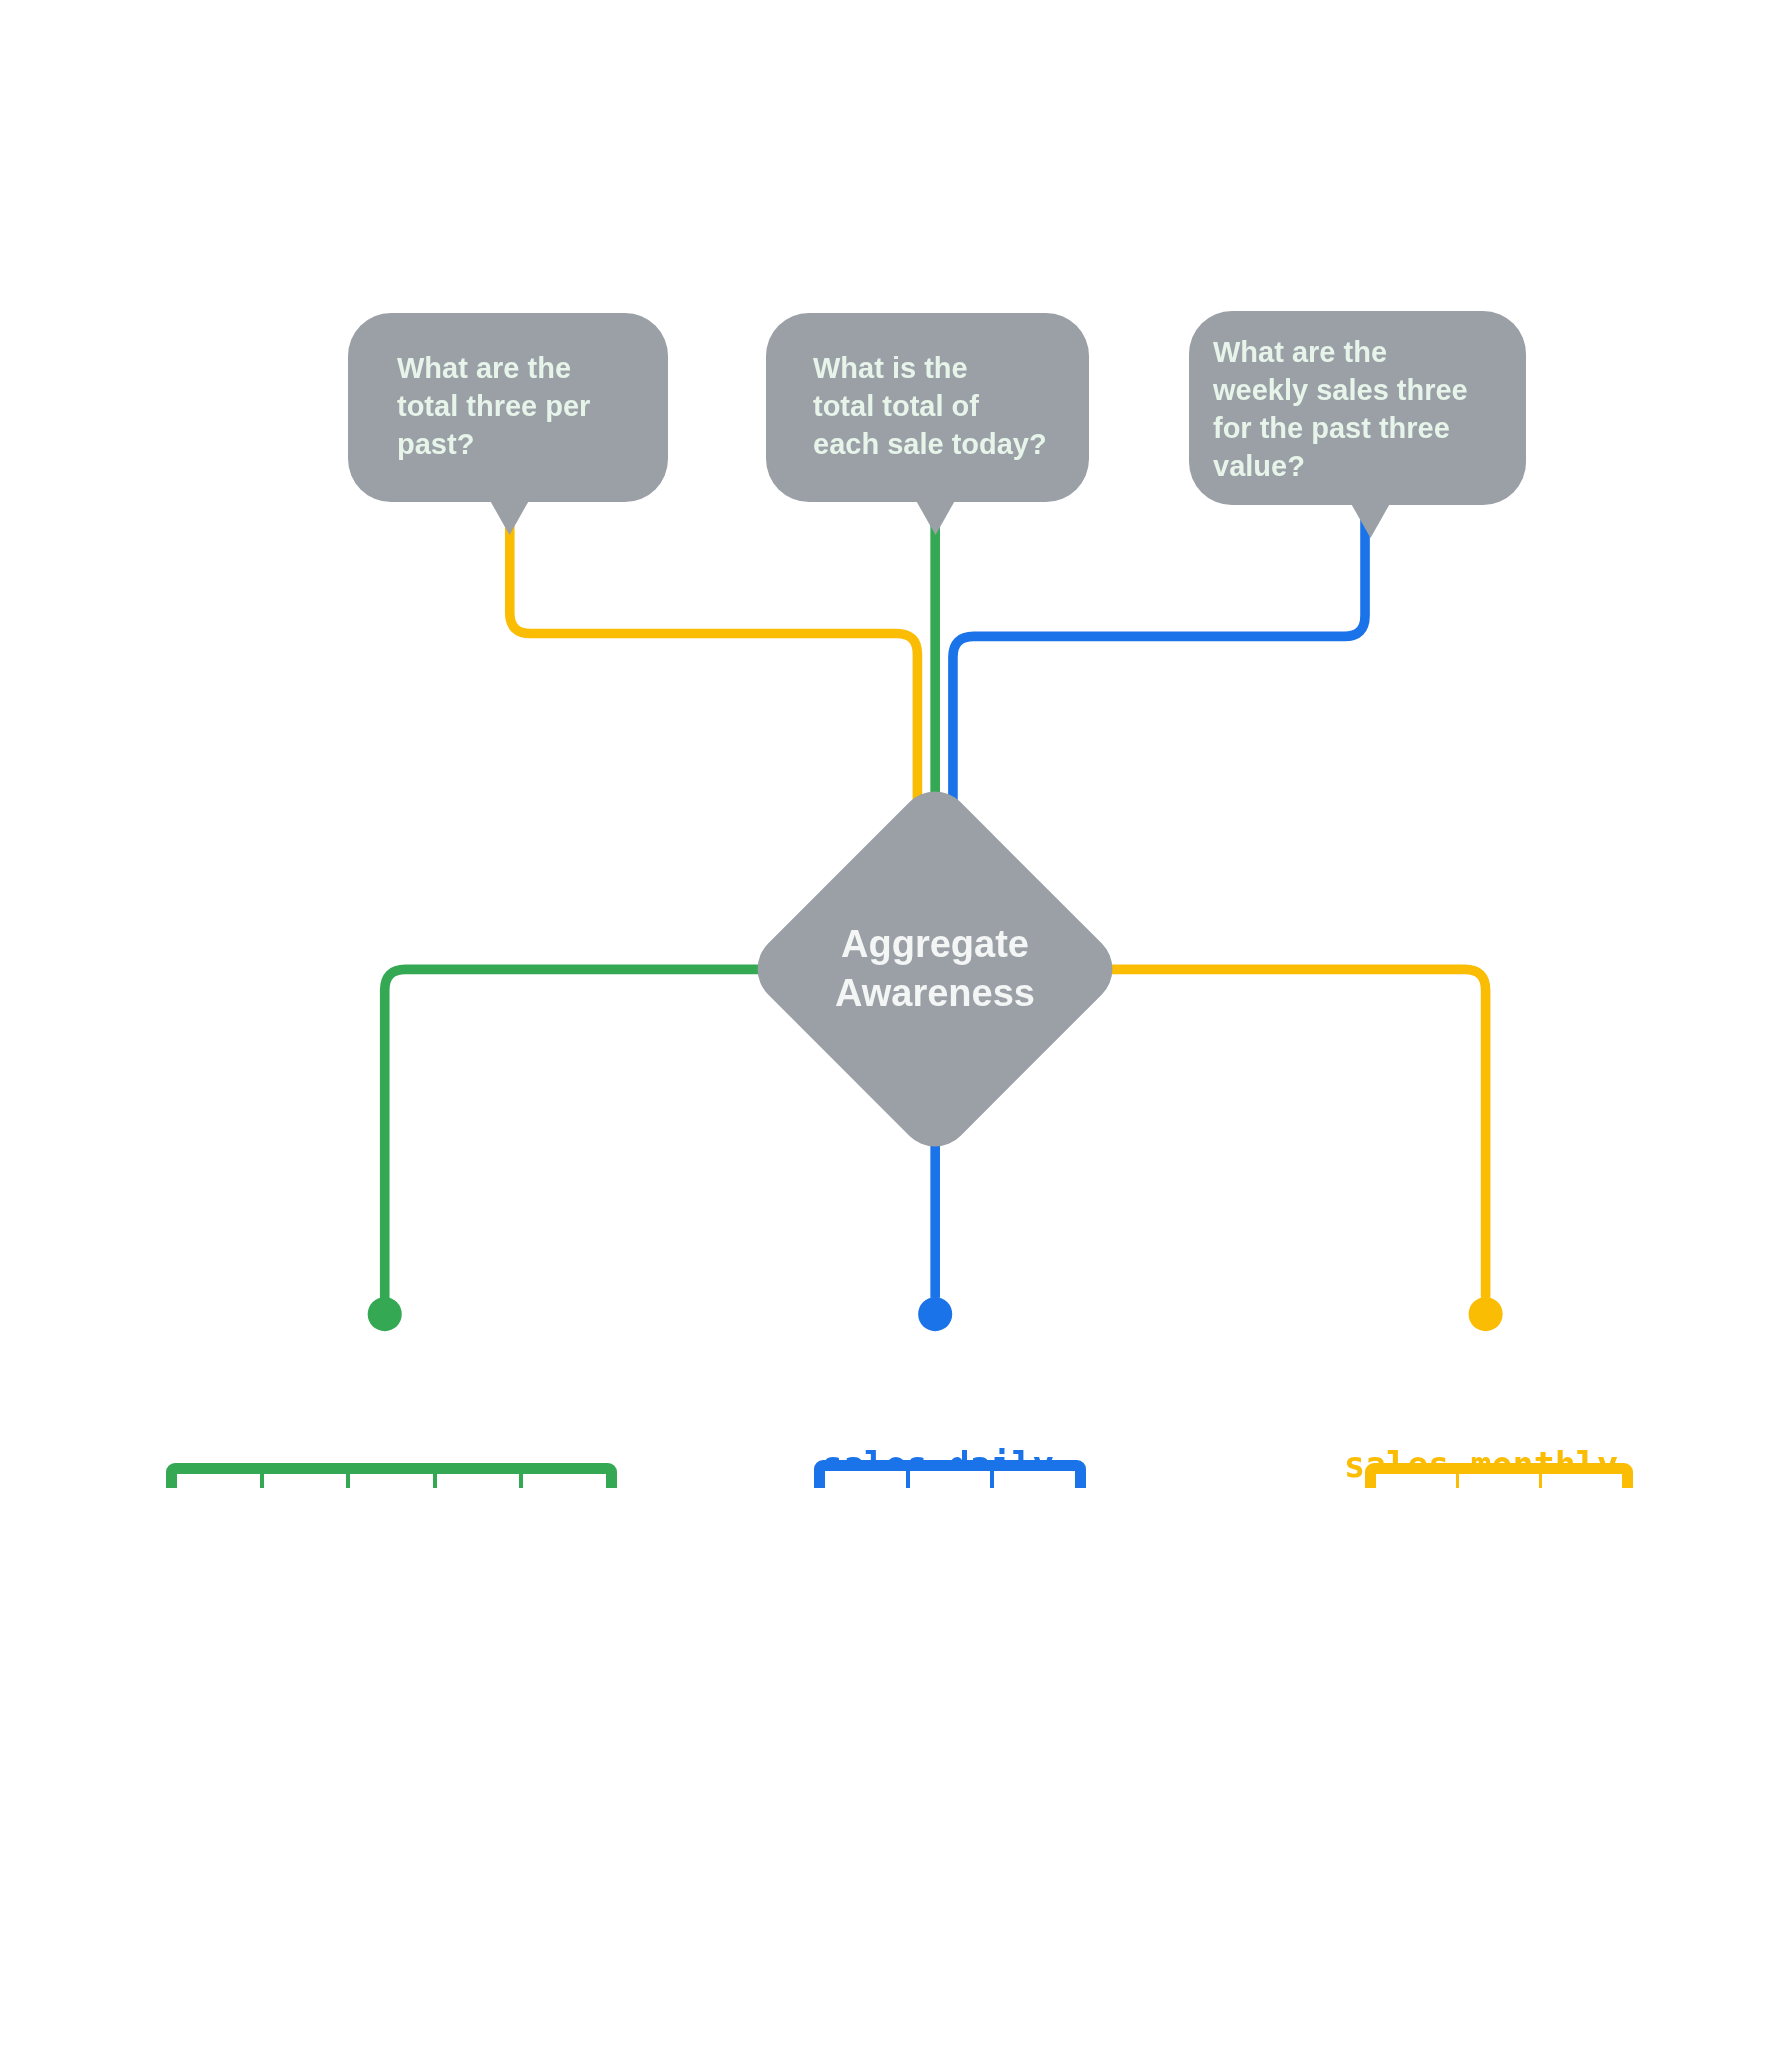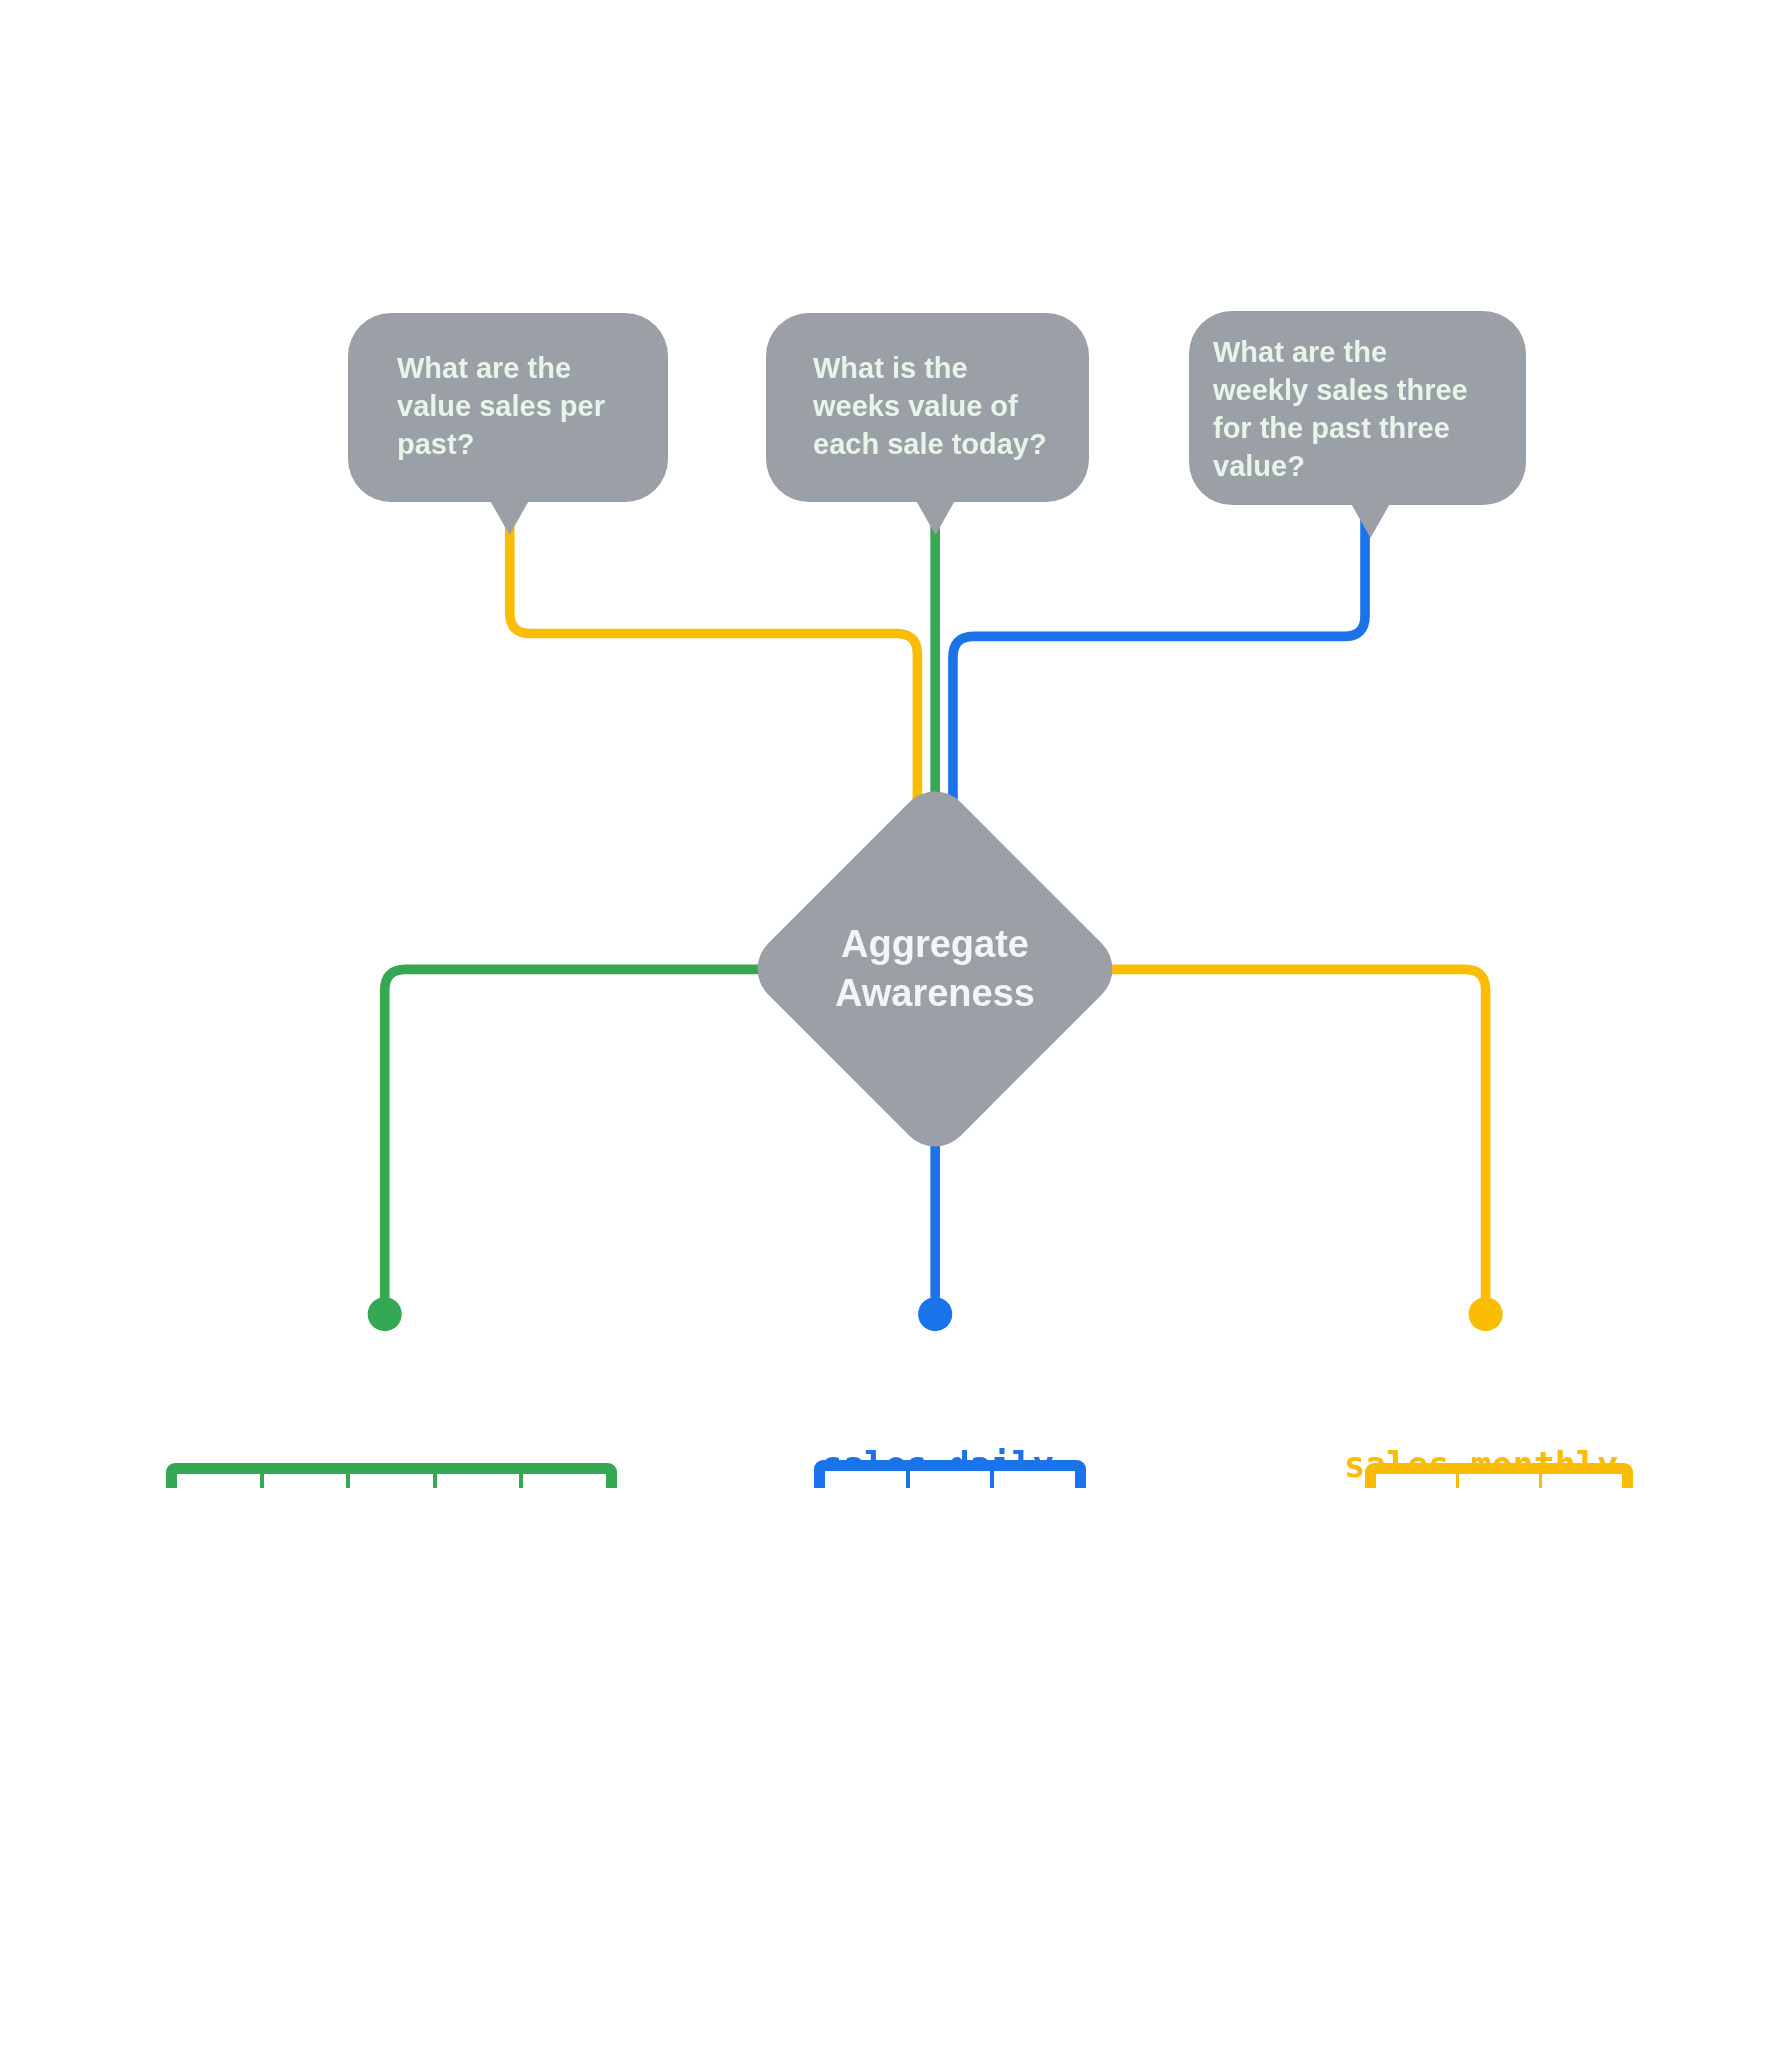--- a/index.html
+++ b/index.html
@@ -80,28 +80,28 @@
     <path style="stroke:var(--c-green)" d="M 1030 1310 H 548 Q 520 1310 520 1338 V 1756"></path>
     <path style="stroke:var(--c-yellow)" d="M 1498 1310 H 1980 Q 2008 1310 2008 1338 V 1754"></path>
     <path style="stroke:var(--c-blue)" d="M 1264 1545 V 1754"></path>
     <circle style="fill:var(--c-green)" cx="520" cy="1776" r="23"></circle>
     <circle style="fill:var(--c-blue)" cx="1264" cy="1776" r="23"></circle>
     <circle style="fill:var(--c-yellow)" cx="2008" cy="1776" r="23"></circle>
   </svg>
 
   <div class="bubble bubble-1">
     <div>What are the</div>
-    <div>value sales per</div>
+    <div>total three per</div>
     <div>past?</div>
   </div>
   <div class="tail tail-1"></div>
 
   <div class="bubble bubble-2">
     <div>What is the</div>
-    <div>weeks value of</div>
+    <div>total total of</div>
     <div>each sale today?</div>
   </div>
   <div class="tail tail-2"></div>
 
   <div class="bubble bubble-3">
     <div>What are the</div>
     <div>weekly sales three</div>
     <div>for the past three</div>
     <div>value?</div>
   </div>

